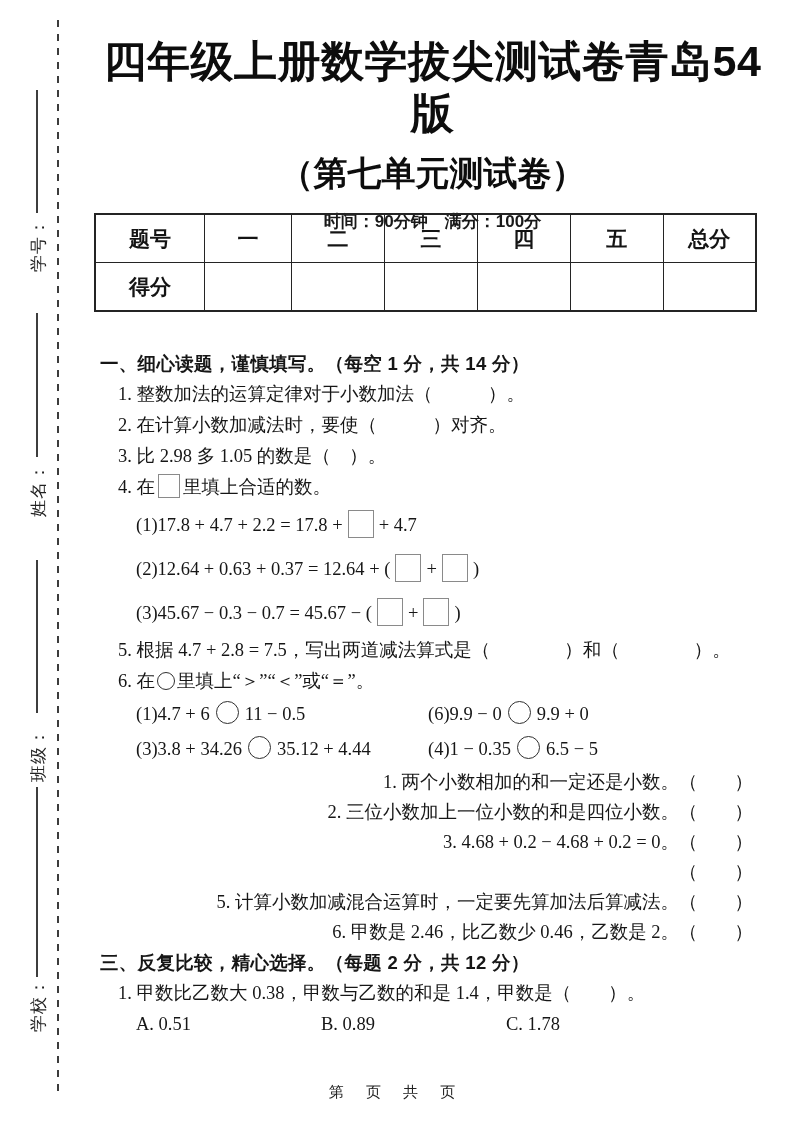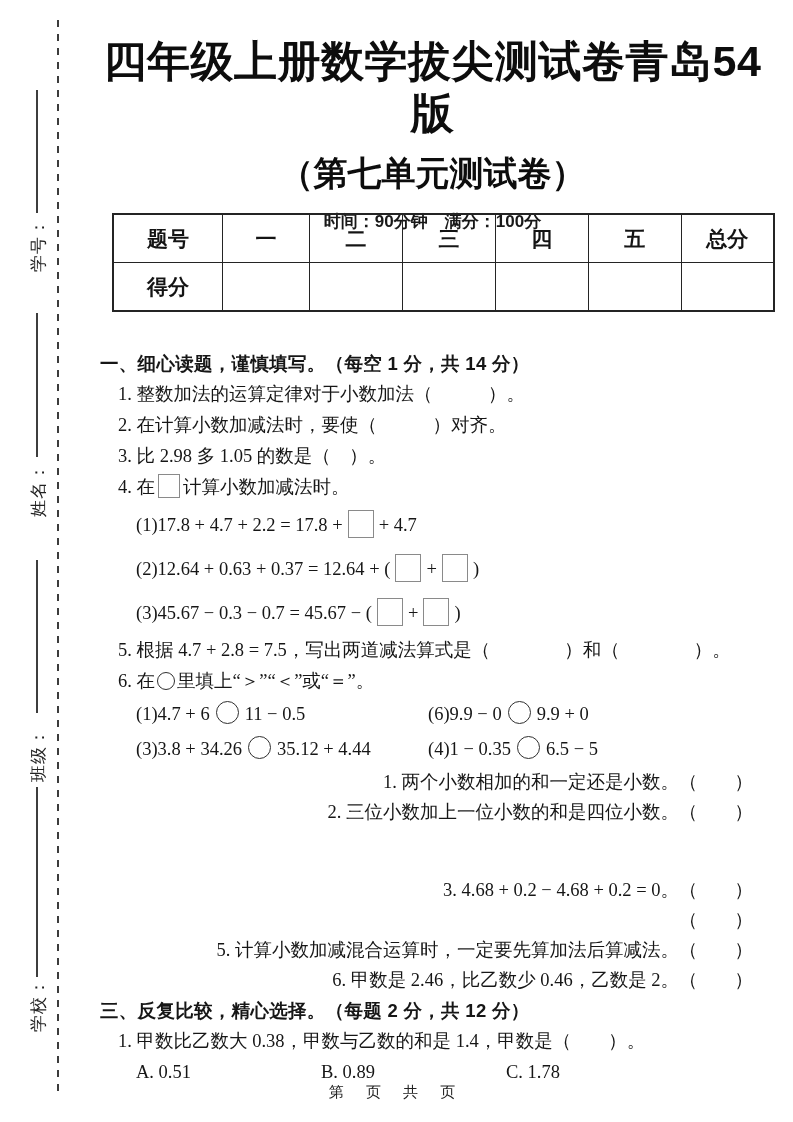--- a/index.html
+++ b/index.html
@@ -40,21 +40,21 @@
     font-size:34px; color:#0d0d0d;
   }
   .time-info {
     margin-top:13px; text-align:center;
     font-family:"Liberation Sans", sans-serif; font-weight:bold;
     font-size:17px; color:#181818;
   }
 
   
   .score-table {
-    position:absolute; left:112px; top:213px; width:663px; height:94px;
+    position:absolute; left:94px; top:213px; width:663px; height:94px;
     border-collapse:collapse; table-layout:fixed;
   }
   .score-table td {
     border:1.6px solid #242424; text-align:center; vertical-align:middle;
     font-size:21px; font-weight:bold; height:47px; padding:0;
   }
   .score-table { border:2.5px solid #242424; }
   .score-table col.c0 { width:16%; }
   .score-table col.cn { width:12.8%; }
   .score-table col.cl { width:13.6%; }
@@ -80,21 +80,21 @@
   }
   .bx-sm { width:20px; height:22px; vertical-align:-5px; margin:0 3px; }
   .circ {
     display:inline-block; width:21px; height:21px;
     border:1.6px solid #2f2f2f; border-radius:50%;
     vertical-align:-4px; margin:0 6px;
   }
   .circ-sm { width:16px; height:16px; vertical-align:-3px; margin:0 2px; }
 
   .judge { display:flex; justify-content:flex-end; padding-left:18px; padding-right:12px; line-height:30px; }
-  .judge.noind { padding-left:2px;margin-top:48px; }
+  .judge.noind { padding-left:2px; }
   .judge .brk { white-space:pre; }
 
   .options { display:flex; padding-left:36px; }
   .opt { width:185px; }
 
   
   .footer {
     position:absolute; left:0; top:1083px; width:793px; text-align:center;
     font-size:15px; letter-spacing:9px; color:#222;
     font-family:"Liberation Sans", sans-serif;
@@ -152,21 +152,21 @@
   </table>
 
 <div class="content">
 
   <div class="sec-h">一、细心读题，谨慎填写。（每空 1 分，共 14 分）</div>
   <div class="q">1. 整数加法的运算定律对于小数加法（　　　）。</div>
   <div class="q">2. 在计算小数加减法时，要使（　　　）对齐。</div>
   <div class="q">3. 比 2.98 多 1.05 的数是（　）。</div>
 
   <div class="q">
-    <span>4. 在</span><span class="bx bx-sm"></span><span>计算小数加减法时。</span>
+    <span>4. 在</span><span class="bx bx-sm"></span><span>里填上合适的数。</span>
   </div>
   <div class="frm">
     <span>(1)17.8 + 4.7 + 2.2 = 17.8 +</span><span class="bx"></span><span>+ 4.7</span>
   </div>
   <div class="frm">
     <span>(2)12.64 + 0.63 + 0.37 = 12.64 + (</span><span class="bx"></span><span>+</span><span class="bx"></span><span>)</span>
   </div>
   <div class="frm">
     <span>(3)45.67 − 0.3 − 0.7 = 45.67 − (</span><span class="bx"></span><span>+</span><span class="bx"></span><span>)</span>
   </div>

